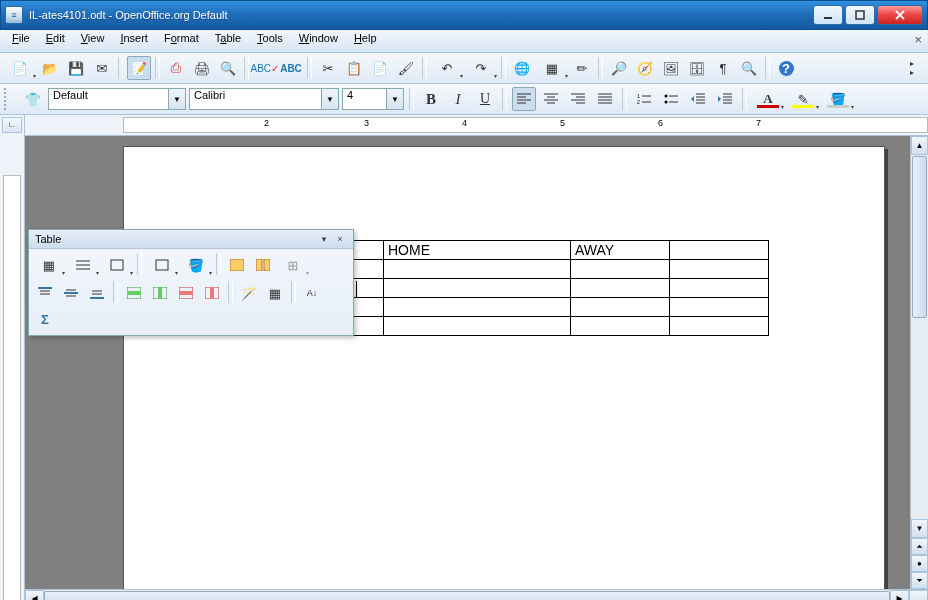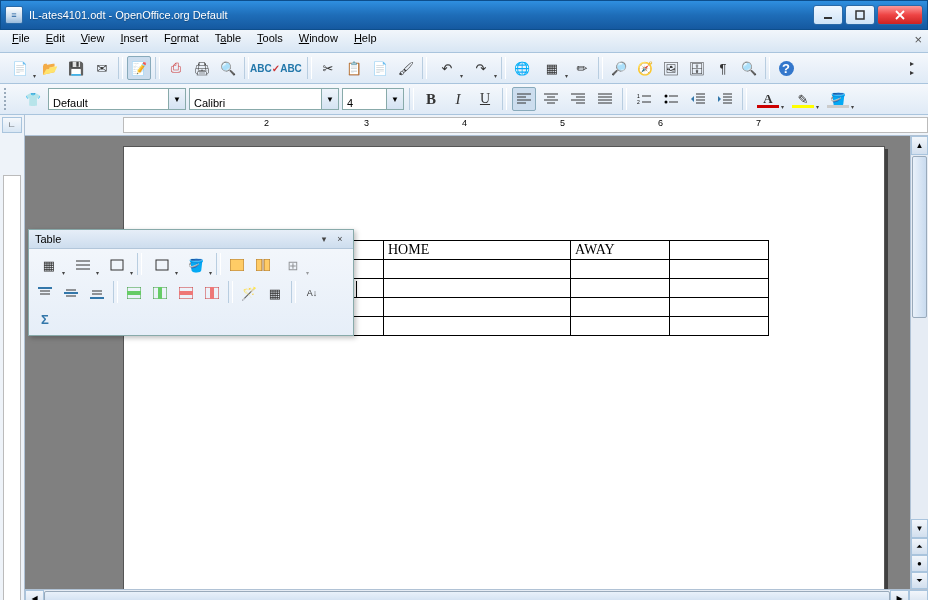--- a/index.html
+++ b/index.html
@@ -14,39 +14,39 @@
 .menuitem u{text-decoration:underline}
 .menuclose{position:absolute;right:6px;top:2px;color:#555;font-size:13px}
 .toolbar{height:30px;background:linear-gradient(#f5f8fc,#dfeaf6);display:flex;align-items:center;padding:0 4px;border-bottom:1px solid #a9c4dd;gap:2px}
 .tbtn{width:22px;height:22px;border:1px solid transparent;border-radius:2px;display:flex;align-items:center;justify-content:center;font-size:13px;color:#333;position:relative}
 .tbtn.active{border-color:#8ab;background:#cde}
 .tbtn.dd{width:30px}
 .tbtn .dda{position:absolute;right:-1px;bottom:0;font-size:6px;color:#444}
 .sep{width:3px;height:22px;border-left:1px solid #b8cde0;border-right:1px solid #fff;margin:0 2px}
 .fmtbar{height:30px;background:linear-gradient(#f5f8fc,#dfeaf6);display:flex;align-items:center;padding:0 4px;border-bottom:1px solid #a9c4dd;gap:3px}
 .fmt-handle{width:8px;height:22px;border-left:2px dotted #9ab;margin-right:4px}
-.combo{height:20px;background:#fff;border:1px solid #8aa;display:flex;align-items:flex-end;padding:0 4px;font-size:11px;position:relative}
+.combo{height:20px;background:#fff;border:1px solid #8aa;display:flex;align-items:flex-start;padding:0 4px;font-size:11px;position:relative}
 .combo .drop{position:absolute;right:0;top:0;width:16px;height:100%;background:linear-gradient(#eef4fb,#d5e3f2);border-left:1px solid #8aa;display:flex;align-items:center;justify-content:center;font-size:8px}
 .combo.style{width:128px}
 .combo.font{width:140px}
 .combo.size{width:52px}
 .ic{display:inline-block;line-height:1}
 .tbtn .ubar{position:absolute;bottom:2px;left:4px;right:4px;height:3px}
 
 .workarea{display:flex;height:492px;position:relative}
 .vruler{width:24px;background:#eef3f9;border-right:1px solid #b0c2d5;position:relative}
 .vr-btn{width:18px;height:14px;background:linear-gradient(#f5f8fc,#d8e6f4);border:1px solid #a9c4dd;margin:2px;font-size:8px;text-align:center;line-height:13px}
 .vruler-scale{position:absolute;top:60px;bottom:0;left:3px;width:16px;background:#fff;border:1px solid #bbb}
 .maincol{flex:1;display:flex;flex-direction:column;position:relative}
 .hruler{height:20px;background:#eef3f9;border-bottom:1px solid #b0c2d5;position:relative;overflow:hidden}
 .hruler-scale{position:absolute;left:98px;right:0;top:2px;height:14px;background:#fff;border:1px solid #bbb;font-size:9px}
 .hr-num{position:absolute;top:0px;color:#000}
 .doc-scroll{flex:1;background:#808080;overflow:hidden;position:relative}
 .page{position:absolute;left:98px;top:10px;width:760px;height:840px;background:#fff;border:1px solid #555;box-shadow:3px 3px 0 rgba(0,0,0,.5)}
-.dtable{position:absolute;left:70px;top:93px;border-collapse:collapse;font-family:Liberation Serif, serif;font-size:14px}
+.dtable{position:absolute;left:70px;top:93px;border-collapse:collapse;font-family:Liberation Sans, sans-serif;font-size:14px}
 .dtable td{border:1px solid #000;height:18px;padding:0 4px;text-align:left}
 .c1{width:180px}.c2{width:178px}.c3{width:90px}.c4{width:90px}
 .cursor-line{position:absolute;width:1px;height:16px;background:#000}
 
 .float-panel{position:absolute;left:28px;top:114px;width:324px;background:linear-gradient(#f5f8fc,#e6eef8);border:1px solid #8aa;box-shadow:2px 2px 5px rgba(0,0,0,.25);z-index:50}
 .fp-title{height:18px;background:linear-gradient(#e6eef8,#cdddee);display:flex;align-items:center;padding:0 6px;border-bottom:1px solid #b2c6da;font-size:11px}
 .fp-title span{flex:1}
 .fp-title .fbtn{width:14px;height:13px;font-size:9px;display:flex;align-items:center;justify-content:center;color:#444;margin-left:2px}
 .fp-body{padding:4px;display:flex;flex-wrap:wrap;gap:2px}
 .fpsep{width:100%;height:0}
@@ -115,21 +115,21 @@
   <div class="sep"></div>
   <div class="tbtn active">📝</div>
   <div class="sep"></div>
   <div class="tbtn">
       <span style="color:#c33">⎙</span>
     </div>
   <div class="tbtn">🖨</div>
   <div class="tbtn">🔍</div>
   <div class="sep"></div>
   <div class="tbtn">
-      <span style="color:#27a;font-weight:bold;font-size:10px">ABC<span style="color:#c33">✓</span></span>
+      <span style="color:#27a;font-weight:normal;font-size:10px">ABC<span style="color:#c33">✓</span></span>
     </div>
   <div class="tbtn">
       <span style="color:#27a;font-weight:bold;font-size:10px">ABC</span>
     </div>
   <div class="sep"></div>
   <div class="tbtn">✂</div>
   <div class="tbtn">📋</div>
   <div class="tbtn">📄</div>
   <div class="tbtn">🖌</div>
   <div class="sep"></div>

